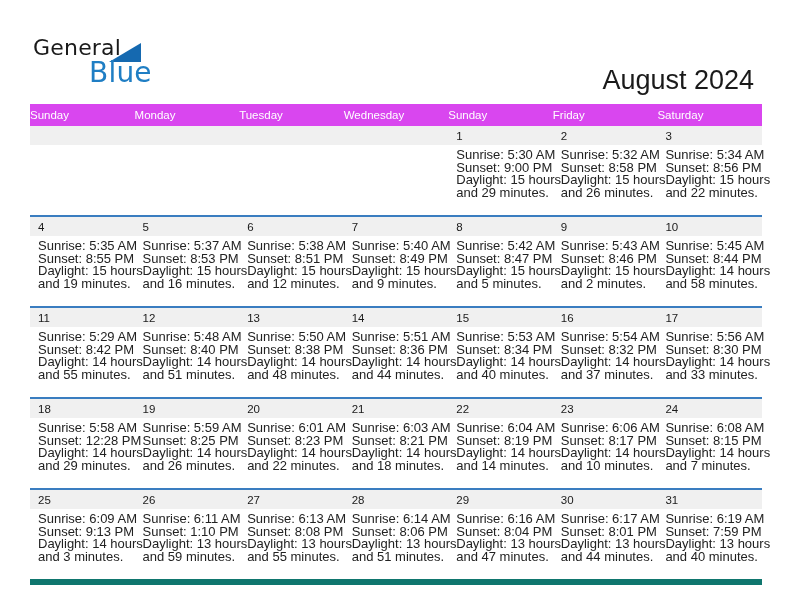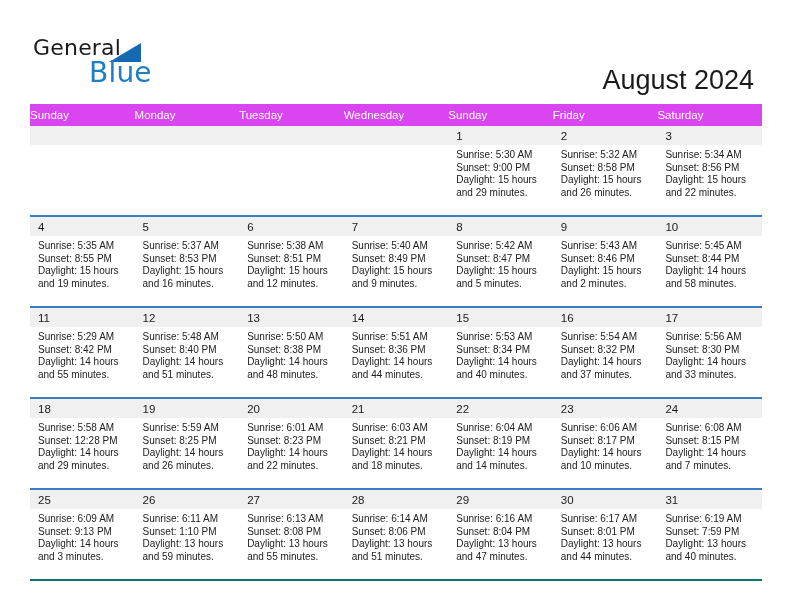--- a/index.html
+++ b/index.html
@@ -109,38 +109,38 @@
     box-sizing: border-box;
   }
   .cal td {
     vertical-align: top;
     padding: 0;
     height: 89px;
     border-bottom: 2px solid #3a7dc0;
     background: #ffffff;
   }
   .cal tr.week:last-child td {
-    border-bottom: 2px solid #0f766e;
+    border-bottom: 6px solid #0f766e;
   }
   .daynum {
     display: block;
     background: #f0f0f0;
     font-size: 11.5px;
     color: #1a1a1a;
     padding: 4px 0 4px 8px;
     height: 19px;
     box-sizing: border-box;
     line-height: 12px;
   }
   td.empty .daynum {
     background: #f0f0f0;
   }
   .info {
     padding: 4px 6px 0 8px;
-    font-size: 10px;
+    font-size: 13px;
     line-height: 12.6px;
     color: #222222;
   }
   .info div {
     white-space: nowrap;
   }
 </style>
 </head>
 <body>
 

